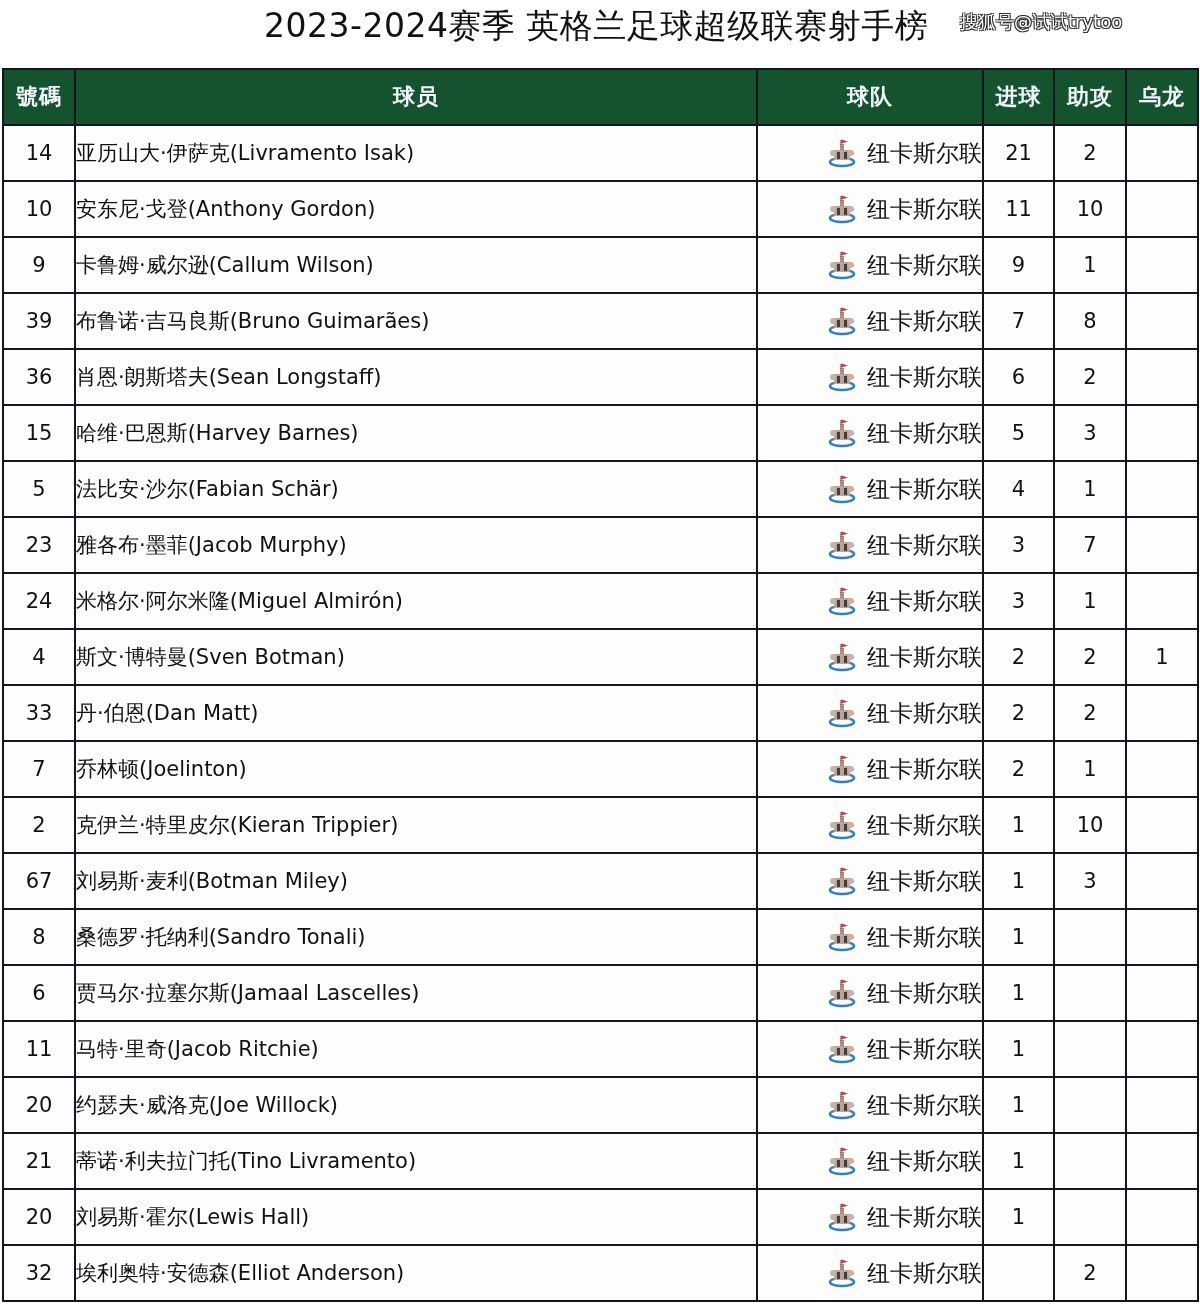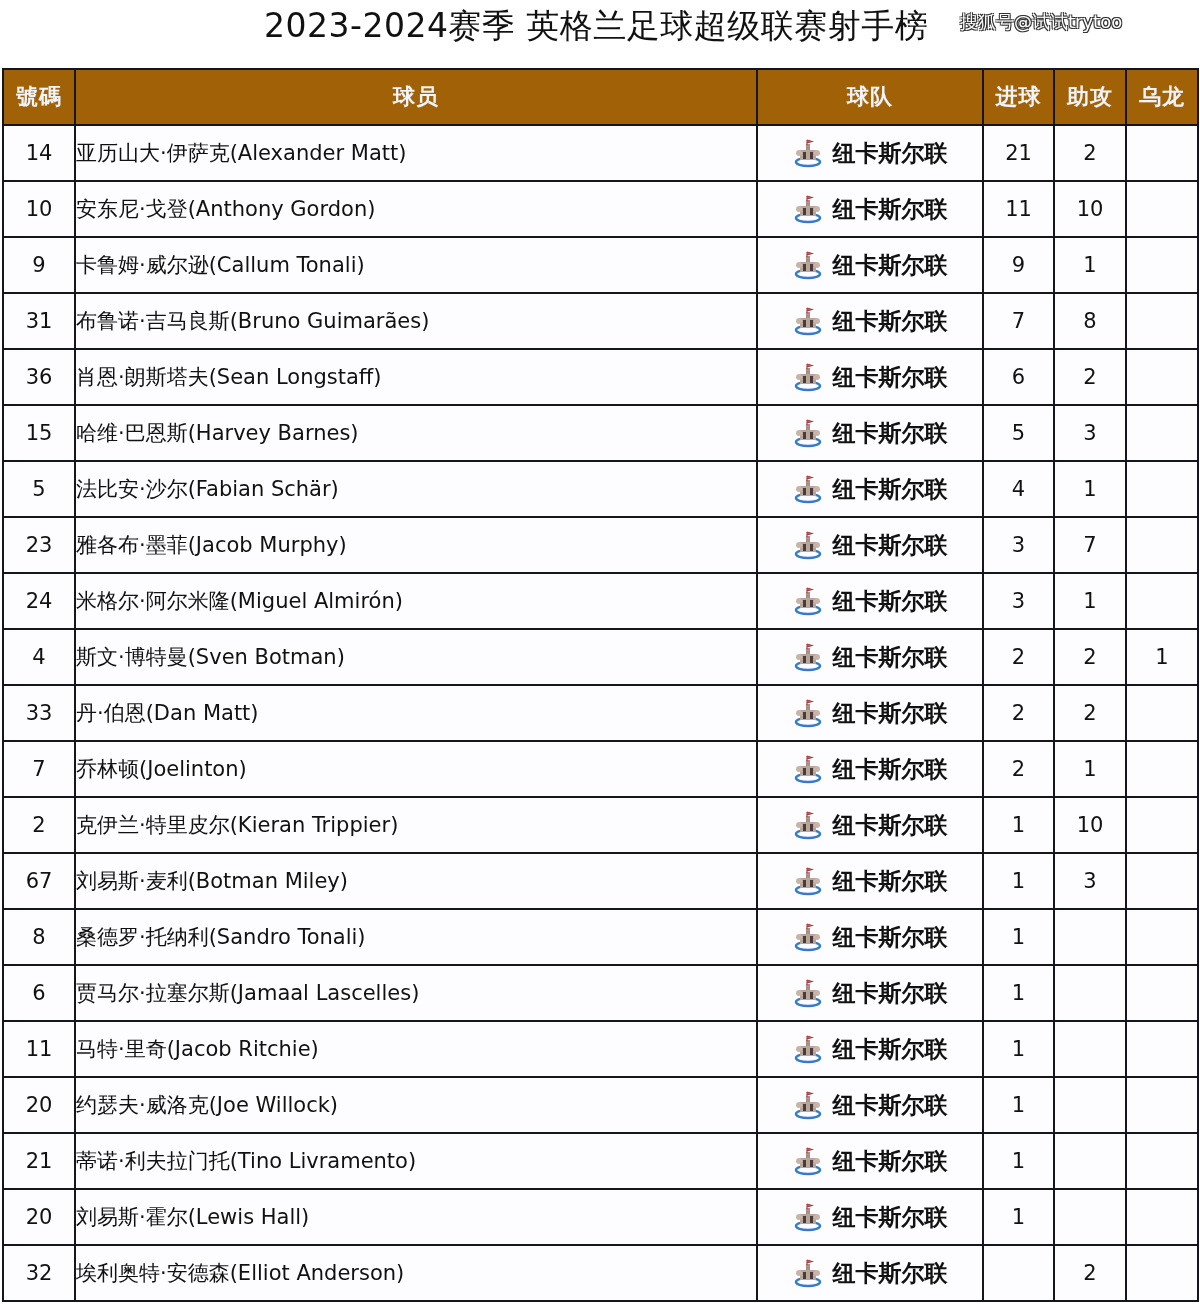--- a/index.html
+++ b/index.html
@@ -7,27 +7,27 @@
          font-family: "DejaVu Sans", "Liberation Sans", sans-serif; color: #111; }
   .title-row { position: absolute; left: 0; top: 0; width: 1130px; height: 62px; }
   .title { position: absolute; left: 264px; top: 4px; font-size: 33px; letter-spacing: 0.5px;
            color: #111; white-space: nowrap; }
   .watermark { position: absolute; left: 960px; top: 10px; font-size: 18px; color: #fff;
                white-space: nowrap;
                text-shadow: -1px -1px 0 #333, 1px -1px 0 #333, -1px 1px 0 #333, 1px 1px 0 #333; }
   table.scorers { position: absolute; left: 2px; top: 68px; border-collapse: collapse;
                   table-layout: fixed; width: 1195px; }
   table.scorers th, table.scorers td { border: 2px solid #15151f; padding: 0; }
-  table.scorers th { background: #a16207; color: #f2f4fb; height: 54px; font-size: 22px;
+  table.scorers th { background: #14532d; color: #f2f4fb; height: 54px; font-size: 22px;
                      font-weight: bold; font-family: "DejaVu Serif", "Liberation Serif", serif;
                      text-align: center; letter-spacing: 1px; }
   table.scorers td { height: 54px; font-size: 21px; background: #fdfdff; }
   td.num, td.stat { text-align: center; }
   td.player { text-align: left; padding-left: 4px; white-space: nowrap; }
-  td.team { text-align: center; padding-left: 8px; white-space: nowrap; font-weight: bold; }
+  td.team { text-align: right; padding-left: 8px; white-space: nowrap; }
   .crest { display: inline-block; width: 30px; height: 30px; vertical-align: middle; margin-right: 10px; }
   .team-name { vertical-align: middle; font-size: 23px; }
 </style>
 </head>
 <body>
 
 <div class="title-row">
   <div class="title">2023-2024赛季  英格兰足球超级联赛射手榜</div>
   <div class="watermark">搜狐号@试试trytoo</div>
 </div>
@@ -47,21 +47,21 @@
       <th>球员</th>
       <th>球队</th>
       <th>进球</th>
       <th>助攻</th>
       <th>乌龙</th>
     </tr>
   </thead>
   <tbody id="rows">
   <tr>
     <td class="num">14</td>
-    <td class="player">亚历山大·伊萨克(Alexander Matt)</td>
+    <td class="player">亚历山大·伊萨克(Livramento Isak)</td>
     <td class="team">
       <span class="crest">
         <svg viewBox="0 0 30 30" width="30" height="30">
           <ellipse cx="15" cy="24" rx="12" ry="4" fill="none" stroke="#3a7cc4" stroke-width="2.5"></ellipse>
           <rect x="7" y="12" width="16" height="10" fill="#b8a69a"></rect>
           <rect x="10" y="14" width="3" height="7" fill="#4a3a3a"></rect>
           <rect x="17" y="14" width="3" height="7" fill="#4a3a3a"></rect>
           <circle cx="6" cy="15" r="3" fill="#c9b5a8"></circle>
           <circle cx="24" cy="15" r="3" fill="#c9b5a8"></circle>
           <rect x="13" y="6" width="4" height="6" fill="#a89084"></rect>
@@ -91,42 +91,42 @@
         </svg>
       </span><span class="team-name">纽卡斯尔联</span>
     </td>
     <td class="stat">11</td>
     <td class="stat">10</td>
     <td class="stat"></td>
   </tr>
 
   <tr>
     <td class="num">9</td>
-    <td class="player">卡鲁姆·威尔逊(Callum Tonali)</td>
+    <td class="player">卡鲁姆·威尔逊(Callum Wilson)</td>
     <td class="team">
       <span class="crest">
         <svg viewBox="0 0 30 30" width="30" height="30">
           <ellipse cx="15" cy="24" rx="12" ry="4" fill="none" stroke="#3a7cc4" stroke-width="2.5"></ellipse>
           <rect x="7" y="12" width="16" height="10" fill="#b8a69a"></rect>
           <rect x="10" y="14" width="3" height="7" fill="#4a3a3a"></rect>
           <rect x="17" y="14" width="3" height="7" fill="#4a3a3a"></rect>
           <circle cx="6" cy="15" r="3" fill="#c9b5a8"></circle>
           <circle cx="24" cy="15" r="3" fill="#c9b5a8"></circle>
           <rect x="13" y="6" width="4" height="6" fill="#a89084"></rect>
           <path d="M14 2 L14 7 M14 2 L19 3.5 L14 5" stroke="#b04040" stroke-width="1.2" fill="#d06060"></path>
         </svg>
       </span><span class="team-name">纽卡斯尔联</span>
     </td>
     <td class="stat">9</td>
     <td class="stat">1</td>
     <td class="stat"></td>
   </tr>
 
   <tr>
-    <td class="num">31</td>
+    <td class="num">39</td>
     <td class="player">布鲁诺·吉马良斯(Bruno Guimarães)</td>
     <td class="team">
       <span class="crest">
         <svg viewBox="0 0 30 30" width="30" height="30">
           <ellipse cx="15" cy="24" rx="12" ry="4" fill="none" stroke="#3a7cc4" stroke-width="2.5"></ellipse>
           <rect x="7" y="12" width="16" height="10" fill="#b8a69a"></rect>
           <rect x="10" y="14" width="3" height="7" fill="#4a3a3a"></rect>
           <rect x="17" y="14" width="3" height="7" fill="#4a3a3a"></rect>
           <circle cx="6" cy="15" r="3" fill="#c9b5a8"></circle>
           <circle cx="24" cy="15" r="3" fill="#c9b5a8"></circle>

